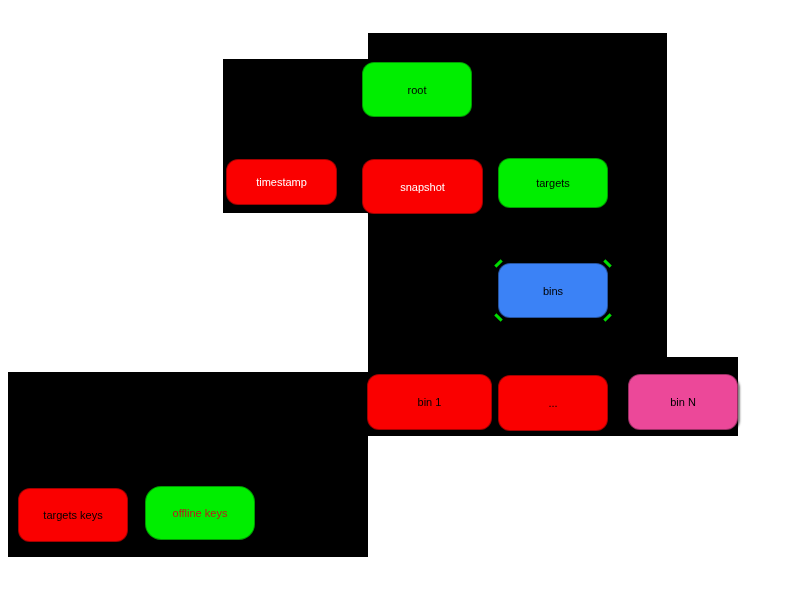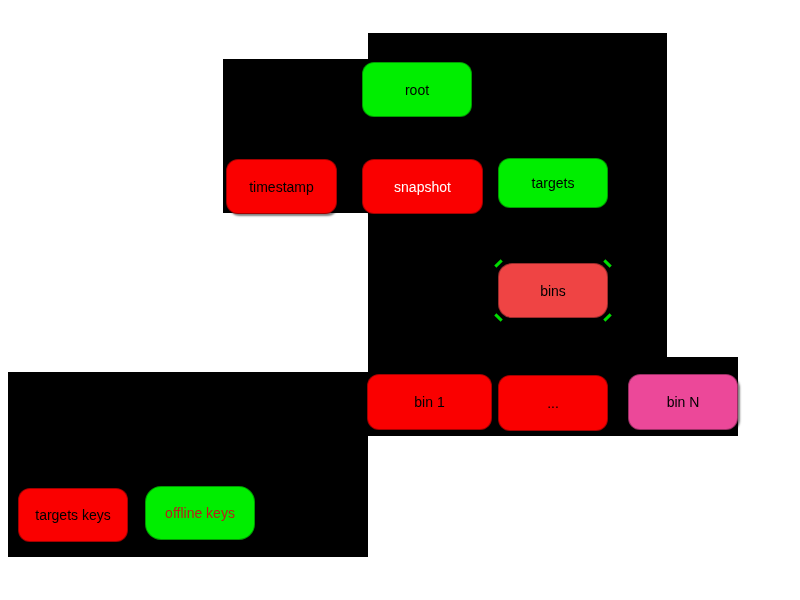--- a/index.html
+++ b/index.html
@@ -17,21 +17,21 @@
   }
   .region {
     position: absolute;
   }
   .node {
     position: absolute;
     border-radius: 12px;
     display: flex;
     align-items: center;
     justify-content: center;
-    font-size: 14px;
+    font-size: 11px;
     color: #000000;
     box-sizing: border-box;
     border: 1px solid rgba(0,0,0,0.35);
     box-shadow: 2px 2px 2px rgba(0,0,0,0.5);
     cursor: default;
     white-space: nowrap;
   }
   .node .label {
     pointer-events: none;
   }
@@ -53,30 +53,30 @@
   <div>
       <div class="region" style="left: 223px; top: 59px; width: 145px; height: 154px; background: rgb(0, 0, 0);"></div>
       <div class="region" style="left: 368px; top: 33px; width: 299px; height: 403px; background: rgb(0, 0, 0);"></div>
       <div class="region" style="left: 665px; top: 357px; width: 73px; height: 79px; background: rgb(0, 0, 0);"></div>
       <div class="region" style="left: 8px; top: 372px; width: 360px; height: 185px; background: rgb(0, 0, 0);"></div>
     </div>
   <div>
       <div class="node green" style="left: 362px; top: 62px; width: 110px; height: 55px; background: rgb(0, 238, 0); color: rgb(0, 0, 0);">
         <span class="label">root</span>
       </div>
-      <div class="node red" style="left: 226px; top: 159px; width: 111px; height: 55px; background: rgb(250, 0, 0); color: #000000; align-items: center;">
+      <div class="node red" style="left: 226px; top: 159px; width: 111px; height: 46px; background: rgb(250, 0, 0); color: #ffffff; align-items: center;">
         <span class="label">timestamp</span>
       </div>
       <div class="node red" style="left: 362px; top: 159px; width: 121px; height: 55px; background: rgb(250, 0, 0); color: #ffffff;">
         <span class="label">snapshot</span>
       </div>
       <div class="node green" style="left: 498px; top: 158px; width: 110px; height: 50px; background: rgb(0, 238, 0); color: rgb(0, 0, 0);">
         <span class="label">targets</span>
       </div>
-      <div class="node green" style="left: 498px; top: 263px; width: 110px; height: 55px; background: #ef4444; color: rgb(0, 0, 0); border-radius: 14px;">
+      <div class="node green" style="left: 498px; top: 263px; width: 110px; height: 55px; background: #3b82f6; color: rgb(0, 0, 0);">
         <span class="label">bins</span>
         <span class="handle h-tl" style="background: rgb(0, 221, 0);"></span>
         <span class="handle h-tr" style="background: rgb(0, 221, 0);"></span>
         <span class="handle h-bl" style="background: rgb(0, 221, 0);"></span>
         <span class="handle h-br" style="background: rgb(0, 221, 0);"></span>
       </div>
       <div class="node red" style="left: 367px; top: 374px; width: 125px; height: 56px; background: rgb(250, 0, 0); color: rgb(0, 0, 0);">
         <span class="label">bin 1</span>
       </div>
       <div class="node red" style="left: 498px; top: 375px; width: 110px; height: 56px; background: rgb(250, 0, 0); color: rgb(0, 0, 0);">

